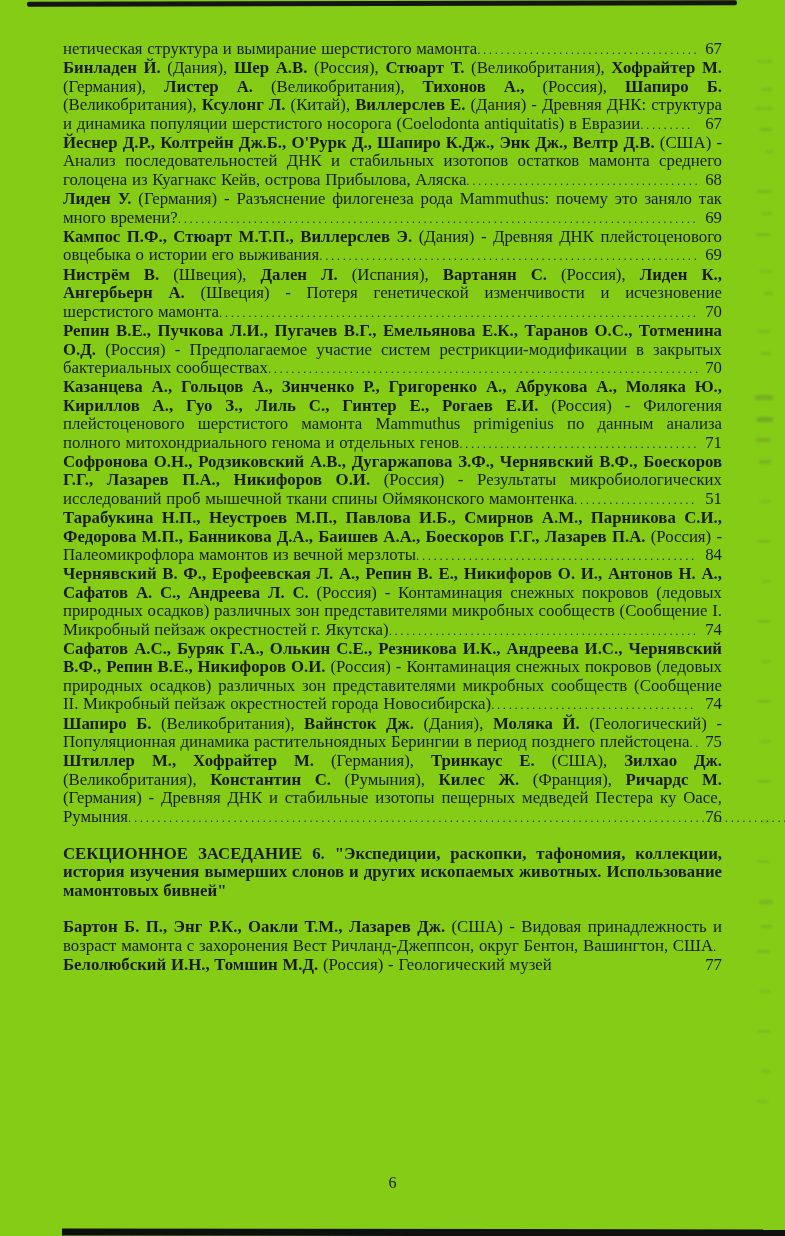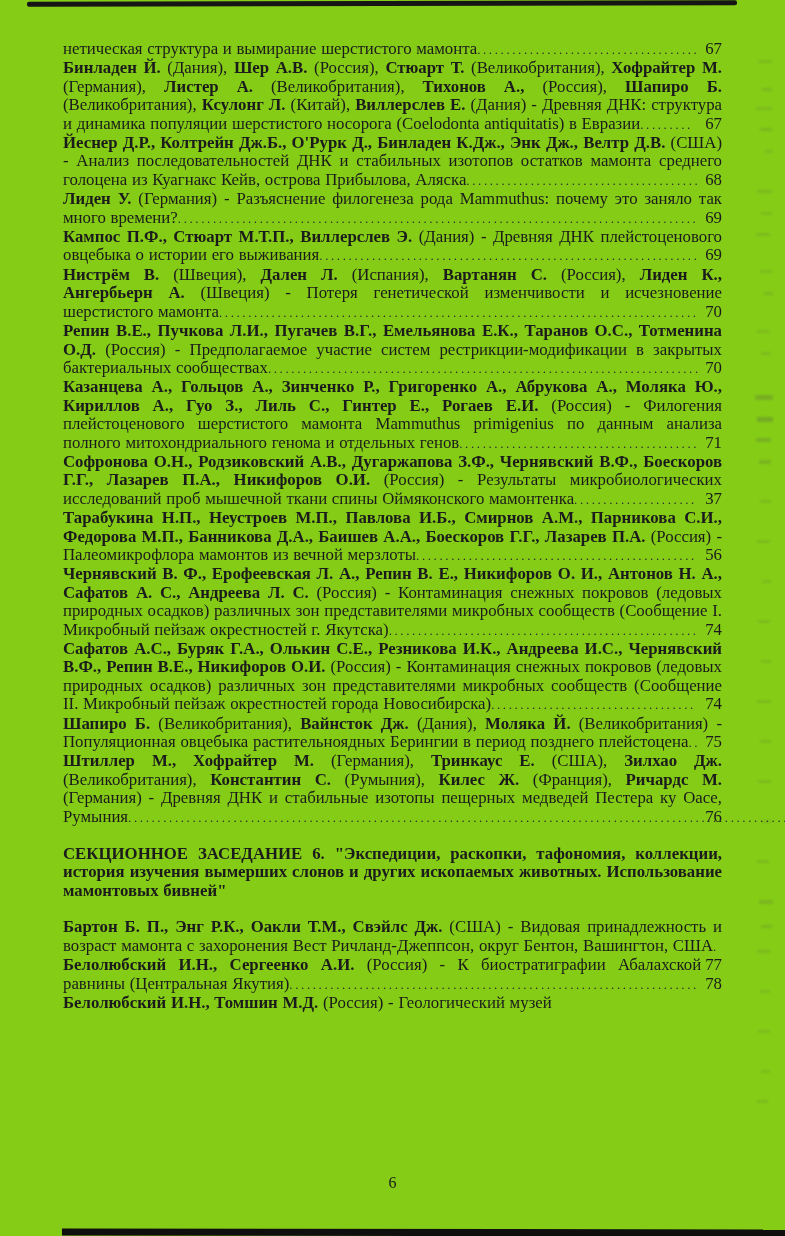--- a/index.html
+++ b/index.html
@@ -80,34 +80,33 @@
       <div class="mark" style="top: 950px; left: 757px; width: 13px; height: 3px; opacity: 0.14;"></div>
       <div class="mark" style="top: 990px; left: 760px; width: 10px; height: 3px; opacity: 0.12;"></div>
       <div class="mark" style="top: 1030px; left: 758px; width: 12px; height: 3px; opacity: 0.12;"></div>
       <div class="mark" style="top: 1070px; left: 761px; width: 9px; height: 3px; opacity: 0.12;"></div>
       <div class="mark" style="top: 1100px; left: 757px; width: 11px; height: 3px; opacity: 0.12;"></div>
     </div>
 
   <div class="content">
       <div class="entry"><span class="n">нетическая структура и вымирание шерстистого мамонта</span><span class="pg">67</span><span class="dots">......................................</span></div>
       <div class="entry"><span class="b">Бинладен Й.</span><span class="n"> (Дания), </span><span class="b">Шер А.В.</span><span class="n"> (Россия), </span><span class="b">Стюарт Т.</span><span class="n"> (Великобритания), </span><span class="b">Хофрайтер М.</span><span class="n"> (Германия), </span><span class="b">Листер А.</span><span class="n"> (Великобритания), </span><span class="b">Тихонов А.,</span><span class="n"> (Россия), </span><span class="b">Шапиро Б.</span><span class="n"> (Великобритания), </span><span class="b">Ксулонг Л.</span><span class="n"> (Китай), </span><span class="b">Виллерслев Е.</span><span class="n"> (Дания) - Древняя ДНК: структура и динамика популяции шерстистого носорога (</span><span class="i">Coelodonta antiquitatis</span><span class="n">) в Евразии</span><span class="pg">67</span><span class="dots">.........</span></div>
-      <div class="entry"><span class="b">Йеснер Д.Р., Колтрейн Дж.Б., О'Рурк Д., Бинладен К.Дж., Энк Дж., Велтр Д.В.</span><span class="n"> (США) - Анализ последовательностей ДНК и стабильных изотопов остатков мамонта среднего голоцена из Куагнакс Кейв, острова Прибылова, Аляска</span><span class="pg">68</span><span class="dots">........................................</span></div>
+      <div class="entry"><span class="b">Йеснер Д.Р., Колтрейн Дж.Б., О'Рурк Д., Шапиро К.Дж., Энк Дж., Велтр Д.В.</span><span class="n"> (США) - Анализ последовательностей ДНК и стабильных изотопов остатков мамонта среднего голоцена из Куагнакс Кейв, острова Прибылова, Аляска</span><span class="pg">68</span><span class="dots">........................................</span></div>
       <div class="entry"><span class="b">Лиден У.</span><span class="n"> (Германия) - Разъяснение филогенеза рода </span><span class="i">Mammuthus:</span><span class="n"> почему это заняло так много времени?</span><span class="pg">69</span><span class="dots">.........................................................................................</span></div>
       <div class="entry"><span class="b">Кампос П.Ф., Стюарт М.Т.П., Виллерслев Э.</span><span class="n"> (Дания) - Древняя ДНК плейстоценового овцебыка о истории его выживания</span><span class="pg">69</span><span class="dots">.................................................................</span></div>
       <div class="entry"><span class="b">Нистрём В.</span><span class="n"> (Швеция), </span><span class="b">Дален Л.</span><span class="n"> (Испания), </span><span class="b">Вартанян С.</span><span class="n"> (Россия), </span><span class="b">Лиден К., Ангербьерн А.</span><span class="n"> (Швеция) - Потеря генетической изменчивости и исчезновение шерстистого мамонта</span><span class="pg">70</span><span class="dots">..................................................................................</span></div>
       <div class="entry"><span class="b">Репин В.Е., Пучкова Л.И., Пугачев В.Г., Емельянова Е.К., Таранов О.С., Тотменина О.Д.</span><span class="n"> (Россия) - Предполагаемое участие систем рестрикции-модификации в закрытых бактериальных сообществах</span><span class="pg">70</span><span class="dots">..........................................................................</span></div>
       <div class="entry"><span class="b">Казанцева А., Гольцов А., Зинченко Р., Григоренко А., Абрукова А., Моляка Ю., Кириллов А., Гуо З., Лиль С., Гинтер Е., Рогаев Е.И.</span><span class="n"> (Россия) - Филогения плейстоценового шерстистого мамонта </span><span class="i">Mammuthus primigenius</span><span class="n"> по данным анализа полного митохондриального генома и отдельных генов</span><span class="pg">71</span><span class="dots">.........................................</span></div>
-      <div class="entry"><span class="b">Софронова О.Н., Родзиковский А.В., Дугаржапова З.Ф., Чернявский В.Ф., Боескоров Г.Г., Лазарев П.А., Никифоров О.И.</span><span class="n"> (Россия) - Результаты микробиологических исследований проб мышечной ткани спины Оймяконского мамонтенка</span><span class="pg">37</span><span class="dots">.....................</span></div>
-      <div class="entry"><span class="b">Тарабукина Н.П., Неустроев М.П., Павлова И.Б., Смирнов А.М., Парникова С.И., Федорова М.П., Банникова Д.А., Баишев А.А., Боескоров Г.Г., Лазарев П.А.</span><span class="n"> (Россия) - Палеомикрофлора мамонтов из вечной мерзлоты</span><span class="pg">56</span><span class="dots">................................................</span></div>
+      <div class="entry"><span class="b">Софронова О.Н., Родзиковский А.В., Дугаржапова З.Ф., Чернявский В.Ф., Боескоров Г.Г., Лазарев П.А., Никифоров О.И.</span><span class="n"> (Россия) - Результаты микробиологических исследований проб мышечной ткани спины Оймяконского мамонтенка</span><span class="pg">51</span><span class="dots">.....................</span></div>
+      <div class="entry"><span class="b">Тарабукина Н.П., Неустроев М.П., Павлова И.Б., Смирнов А.М., Парникова С.И., Федорова М.П., Банникова Д.А., Баишев А.А., Боескоров Г.Г., Лазарев П.А.</span><span class="n"> (Россия) - Палеомикрофлора мамонтов из вечной мерзлоты</span><span class="pg">84</span><span class="dots">................................................</span></div>
       <div class="entry"><span class="b">Чернявский В. Ф., Ерофеевская Л. А., Репин В. Е., Никифоров О. И., Антонов Н. А., Сафатов А. С., Андреева Л. С.</span><span class="n"> (Россия) - Контаминация снежных покровов (ледовых природных осадков) различных зон представителями микробных сообществ (Сообщение I. Микробный пейзаж окрестностей г. Якутска)</span><span class="pg">74</span><span class="dots">.....................................................</span></div>
       <div class="entry"><span class="b">Сафатов А.С., Буряк Г.А., Олькин С.Е., Резникова И.К., Андреева И.С., Чернявский В.Ф., Репин В.Е., Никифоров О.И.</span><span class="n"> (Россия) - Контаминация снежных покровов (ледовых природных осадков) различных зон представителями микробных сообществ (Сообщение II. Микробный пейзаж окрестностей города Новосибирска)</span><span class="pg">74</span><span class="dots">...................................</span></div>
-      <div class="entry"><span class="b">Шапиро Б.</span><span class="n"> (Великобритания), </span><span class="b">Вайнсток Дж.</span><span class="n"> (Дания), </span><span class="b">Моляка Й.</span><span class="n"> (Великобритания) - Популяционная овцебыка растительноядных Берингии в период позднего плейстоцена</span><span class="pg">75</span><span class="dots">..</span></div>
+      <div class="entry"><span class="b">Шапиро Б.</span><span class="n"> (Великобритания), </span><span class="b">Вайнсток Дж.</span><span class="n"> (Дания), </span><span class="b">Моляка Й.</span><span class="n"> (Геологический) - Популяционная динамика растительноядных Берингии в период позднего плейстоцена</span><span class="pg">75</span><span class="dots">..</span></div>
       <div class="entry"><span class="b">Штиллер М., Хофрайтер М.</span><span class="n"> (Германия), </span><span class="b">Тринкаус Е.</span><span class="n"> (США), </span><span class="b">Зилхао Дж.</span><span class="n"> (Великобритания), </span><span class="b">Константин С.</span><span class="n"> (Румыния), </span><span class="b">Килес Ж.</span><span class="n"> (Франция), </span><span class="b">Ричардс М.</span><span class="n"> (Германия) - Древняя ДНК и стабильные изотопы пещерных медведей Пестера ку Оасе, Румыния</span><span class="pg">76</span><span class="dots">............................................................................................................................................................................................................................................................................................................</span></div>
       <div class="heading">СЕКЦИОННОЕ ЗАСЕДАНИЕ 6. "Экспедиции, раскопки, тафономия, коллекции, история изучения вымерших слонов и других ископаемых животных. Использование мамонтовых бивней"</div>
-      <div class="entry"><span class="b">Бартон Б. П., Энг Р.К., Оакли Т.М., Свэйлс Дж.</span><span class="n"> (США) - Видовая принадлежность и возраст мамонта с захоронения Вест Ричланд-Джеппсон, округ Бентон, Вашингтон, США</span><span class="pg">77</span><span class="dots">.</span></div>
-      <div class="entry"><span class="b">Белолюбский И.Н., Сергеенко А.И.</span><span class="n"> (Россия) - К биостратиграфии Абалахской равнины (Центральная Якутия)</span><span class="pg">78</span><span class="dots">......................................................................</span></div>
+      <div class="entry"><span class="b">Бартон Б. П., Энг Р.К., Оакли Т.М., Лазарев Дж.</span><span class="n"> (США) - Видовая принадлежность и возраст мамонта с захоронения Вест Ричланд-Джеппсон, округ Бентон, Вашингтон, США</span><span class="pg">77</span><span class="dots">.</span></div>
       <div class="entry"><span class="b">Белолюбский И.Н., Томшин М.Д.</span><span class="n"> (Россия) - Геологический музей</span></div>
     </div>
 
   <div class="footer">
     <span>6</span>
   </div>
 </div>
 
 </body></html>

